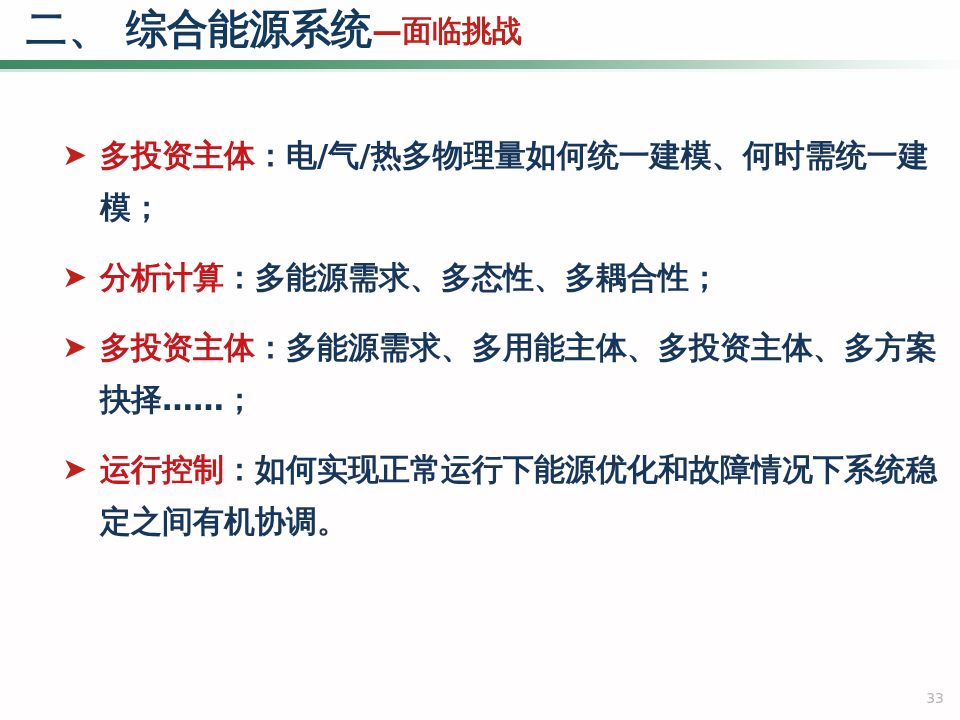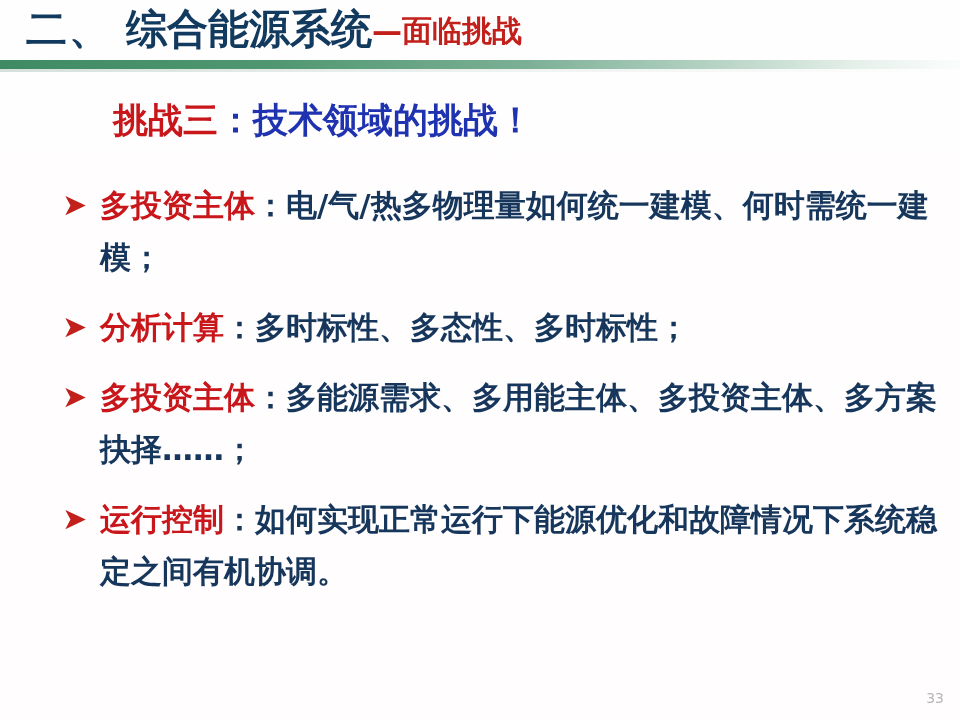--- a/index.html
+++ b/index.html
@@ -222,34 +222,31 @@
       <span class="num">二、</span><span class="main">综合能源系统</span><span class="sub">—面临挑战</span>
     </div>
 
 
     <div class="header-rule"></div>
     <div class="header-rule-shadow"></div>
   </div>
 
   <div class="content">
 
-    <div class="challenge-heading">
-      <span class="ch-red">挑战三</span><span class="ch-blue">：技术领域的挑战！</span>
-    </div>
 
     <ul class="bullets">
 
       <li class="bullet">
         <span class="bullet-marker">➤</span>
         <span class="bullet-label">多投资主体</span><span class="bullet-text">：电/气/热多物理量如何统一建模、何时需统一建模；</span>
       </li>
 
       <li class="bullet">
         <span class="bullet-marker">➤</span>
-        <span class="bullet-label">分析计算</span><span class="bullet-text">：多时标性、多态性、多时标性；</span>
+        <span class="bullet-label">分析计算</span><span class="bullet-text">：多能源需求、多态性、多耦合性；</span>
       </li>
 
       <li class="bullet">
         <span class="bullet-marker">➤</span>
         <span class="bullet-label">多投资主体</span><span class="bullet-text">：多能源需求、多用能主体、多投资主体、多方案抉择……；</span>
       </li>
 
       <li class="bullet">
         <span class="bullet-marker">➤</span>
         <span class="bullet-label">运行控制</span><span class="bullet-text">：如何实现正常运行下能源优化和故障情况下系统稳定之间有机协调。</span>

